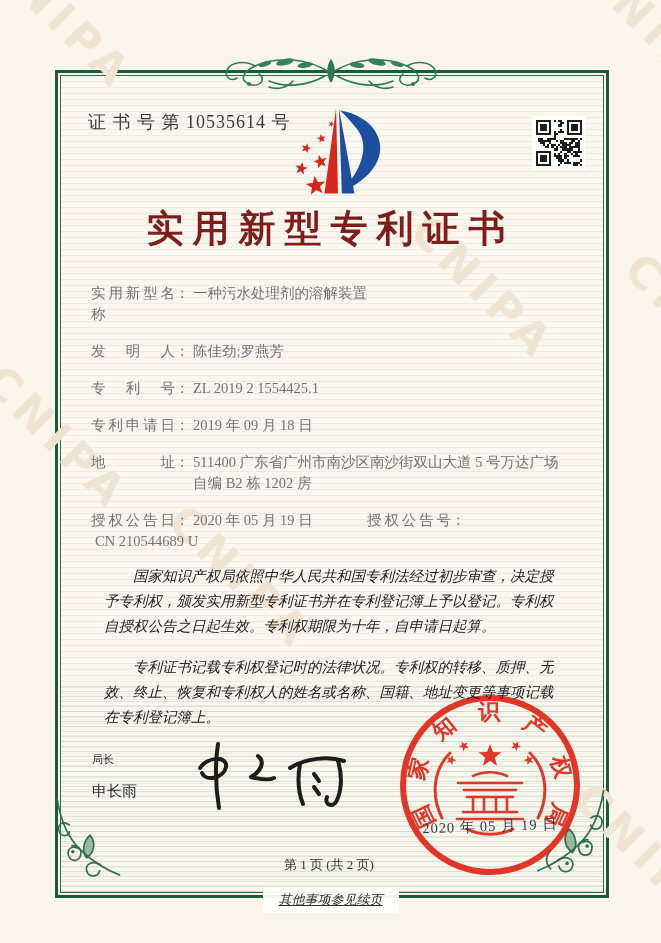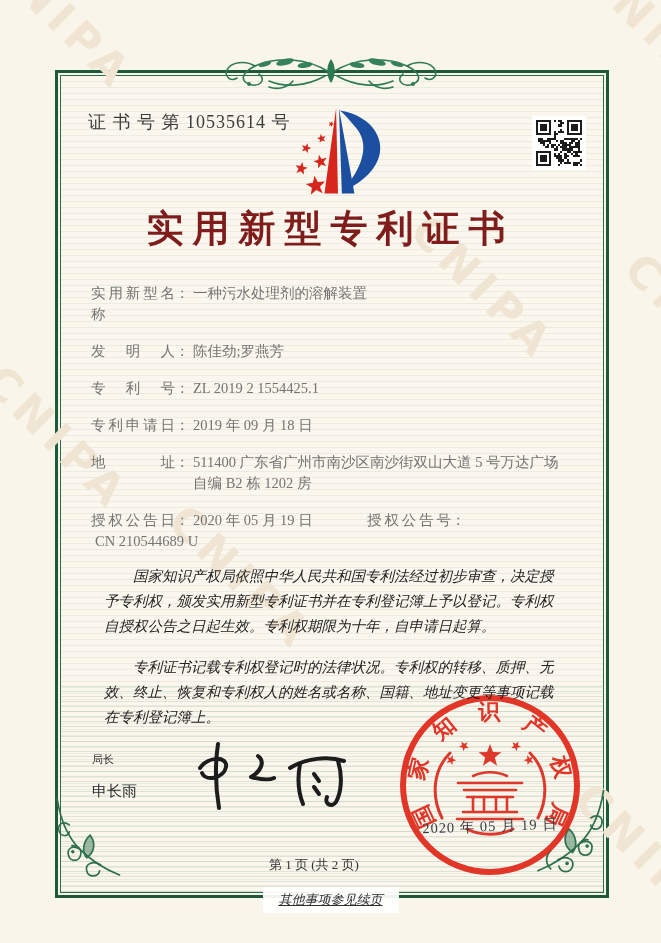--- a/index.html
+++ b/index.html
@@ -41,21 +41,21 @@
   .bodytxt p{margin:16px;text-indent:2em;}
   .sign-title{position:absolute;left:92px;top:752px;font-family:"Liberation Sans","DejaVu Sans",sans-serif;
            font-size:11px;color:#2b2b2b;}
   .sign-name{position:absolute;left:92px;top:782px;font-family:"Liberation Sans","DejaVu Sans",sans-serif;
            font-size:15px;color:#2b2b2b;}
   .signature{position:absolute;left:182px;top:736px;width:195px;height:82px;}
   .seal{position:absolute;left:395px;top:690px;width:190px;height:190px;opacity:.93;
         mix-blend-mode:multiply;}
   .seal-date{position:absolute;left:400px;top:817px;width:180px;text-align:center;
         font-size:14.5px;color:#3b3b44;letter-spacing:1px;transform:rotate(-2deg);z-index:6;}
-  .pageinfo{position:absolute;left:40px;width:548px;top:856px;text-align:center;
+  .pageinfo{position:absolute;left:55px;width:548px;top:856px;text-align:center;
         font-size:13px;color:#333;}
   .contnote{position:absolute;left:50%;transform:translateX(-50%);top:887px;
         background:rgba(255,255,255,.93);padding:4px 16px;font-size:13px;
         font-style:italic;color:#2f2f2f;z-index:6;white-space:nowrap;text-decoration:underline;}
 </style>
 </head>
 <body>
 
 <div class="page">
 

